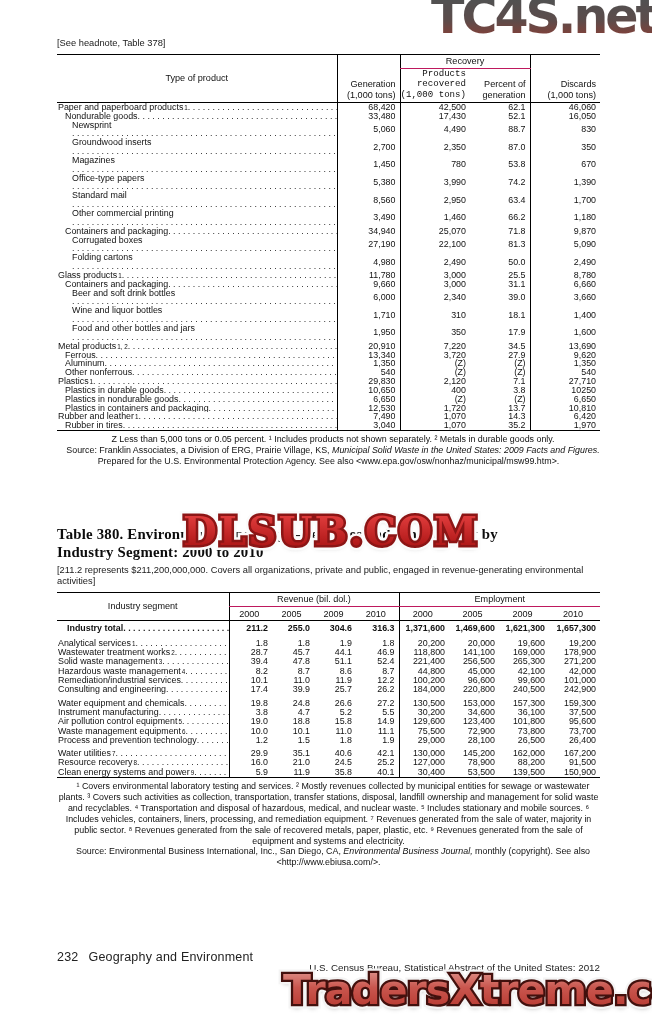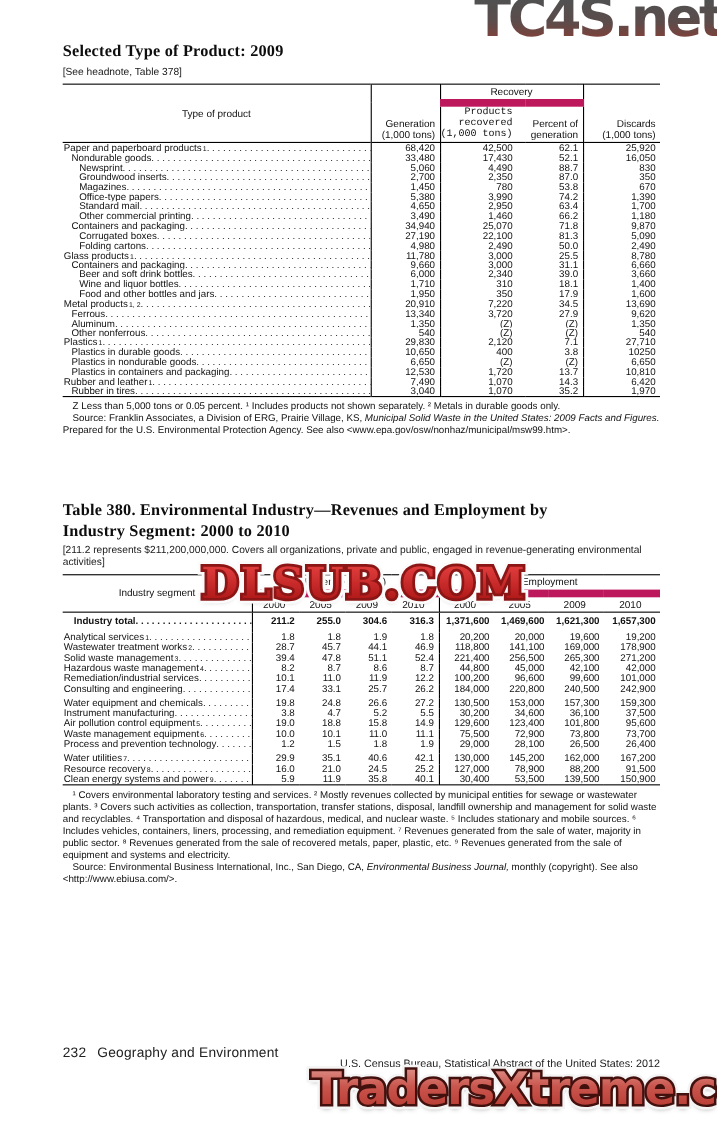--- a/index.html
+++ b/index.html
@@ -17,42 +17,42 @@
   table { border-collapse:collapse; table-layout:fixed; width:543px; margin-top:5px;
           border-top:1px solid #000; border-bottom:1px solid #000; }
   th, td { padding:0; }
   thead { border-bottom:1px solid #000; }
   thead th { font-weight:normal; font-size:9.1px; line-height:10.3px; }
   .h-lbl  { text-align:center; vertical-align:middle;margin-top:16px; }
   .h-num  { text-align:right; vertical-align:bottom; white-space:pre-line;
             padding-right:4px; padding-bottom:2px; }
   .h-rec  { padding-right:12px;font-family:Liberation Mono, monospace; }
   .h-grp  { text-align:center; vertical-align:middle; height:13px;
-            border-bottom:7px solid #be185d; }
+            border-bottom:1px solid #be185d; }
   .h-yr   { text-align:center; vertical-align:bottom; padding-right:3px; padding-bottom:1px; height:12px; }
   .vl { border-left:1px solid #000; }
 
   .t379 tbody td { font-size:8.9px; line-height:8.85px; height:8.85px; white-space:nowrap; overflow:hidden; }
   .t380 tbody td { font-size:8.9px; line-height:9.3px;  height:9.3px;  white-space:nowrap; overflow:hidden; }
   .num { text-align:right; padding-right:4px; }
   .rec { padding-right:12px; }
 
   .lf { display:flex; overflow:hidden; align-items:baseline; }
-  .ind0 { padding-left:1px; } .ind1 { padding-left:8px; } .ind2 { padding-left:15px; }
+  .ind0 { padding-left:1px; } .ind1 { padding-left:8px; } .ind2 { padding-left:15px;flex-direction:column; }
   .ind-total { padding-left:10px; font-weight:bold; }
   .lt { white-space:nowrap; }
   sup.sup { font-size:6.3px; line-height:0; vertical-align:3px; margin-left:1px; }
   .dots { flex:1; overflow:hidden; white-space:nowrap; color:#1a1a1a; }
   .dots::before { content:" . . . . . . . . . . . . . . . . . . . . . . . . . . . . . . . . . . . . . . . . . . . . . . . . . . . . . . . . . . . . . . . . . . . ."; }
 
   .t380 tr.total td { font-weight:bold; height:12px; line-height:11px; vertical-align:top; padding-top:2px; }
   .t380 tr.sp td { height:4px; line-height:4px; }
 
   .fnotes { margin-top:3px; font-size:8.9px; line-height:10.9px; color:#111; }
-  .fnotes p { margin:0; text-indent:9px; }
+  .fnotes p { margin:0; text-indent:9px;text-align:center; }
   .it { font-style:italic; }
 
   .footer-left { position:absolute; left:57px; top:950px; font-size:12.5px; color:#222; letter-spacing:0.2px; }
   .footer-left .num { margin-right:10px; padding:0; }
   .footer-right { position:absolute; right:52px; top:962px; font-size:9.8px; color:#222; }
 
   
   .wm { position:absolute; pointer-events:none; z-index:10; }
   .wm-tc4s { top:-9px; right:-4px; font-family:"DejaVu Sans", sans-serif; font-weight:bold;
              font-size:49px; line-height:52px; letter-spacing:-3px; opacity:0.94;
@@ -76,21 +76,20 @@
                     -webkit-background-clip:text; background-clip:text; color:transparent; }
 </style>
 </head>
 <body>
 
 <div class="page">
   <div class="content">
 
     <div class="sec379">
       <div class="t-title">
-        <div>Selected Type of Product: 2009</div>
       </div>
       <div class="headnote">[See headnote, Table 378]</div>
 
       <table class="t379">
         <colgroup>
           <col style="width:280px">
             <col style="width:63px">
             <col style="width:78px">
             <col style="width:52px">
             <col style="width:70px">
@@ -117,21 +116,21 @@
               <td class="c-lbl">
                 <div class="lf ind0">
                   <span class="lt">Paper and paperboard products</span>
                   <sup class="sup">1</sup>
                   <span class="dots"></span>
                 </div>
               </td>
               <td class="num vl">68,420</td>
               <td class="num rec vl">42,500</td>
               <td class="num">62.1</td>
-              <td class="num vl">25,920</td>
+              <td class="num vl">46,060</td>
             </tr>
             <tr>
               <td class="c-lbl">
                 <div class="lf ind1">
                   <span class="lt">Nondurable goods</span>
                   <span class="dots"></span>
                 </div>
               </td>
               <td class="num vl">33,480</td>
               <td class="num rec vl">17,430</td>
@@ -186,21 +185,21 @@
               <td class="num">74.2</td>
               <td class="num vl">1,390</td>
             </tr>
             <tr>
               <td class="c-lbl">
                 <div class="lf ind2">
                   <span class="lt">Standard mail</span>
                   <span class="dots"></span>
                 </div>
               </td>
-              <td class="num vl">4,650</td>
+              <td class="num vl">8,560</td>
               <td class="num rec vl">2,950</td>
               <td class="num">63.4</td>
               <td class="num vl">1,700</td>
             </tr>
             <tr>
               <td class="c-lbl">
                 <div class="lf ind2">
                   <span class="lt">Other commercial printing</span>
                   <span class="dots"></span>
                 </div>
@@ -582,21 +581,21 @@
               <td class="num">101,000</td>
             </tr>
             <tr>
               <td class="c-lbl">
                 <div class="lf ind0">
                   <span class="lt">Consulting and engineering</span>
                   <span class="dots"></span>
                 </div>
               </td>
               <td class="num vl">17.4</td>
-              <td class="num">33.1</td>
+              <td class="num">39.9</td>
               <td class="num">25.7</td>
               <td class="num">26.2</td>
               <td class="num vl">184,000</td>
               <td class="num">220,800</td>
               <td class="num">240,500</td>
               <td class="num">242,900</td>
             </tr>
             <tr class="sp">
               <td class="c-lbl"></td>
               <td class="vl" colspan="4"></td>

